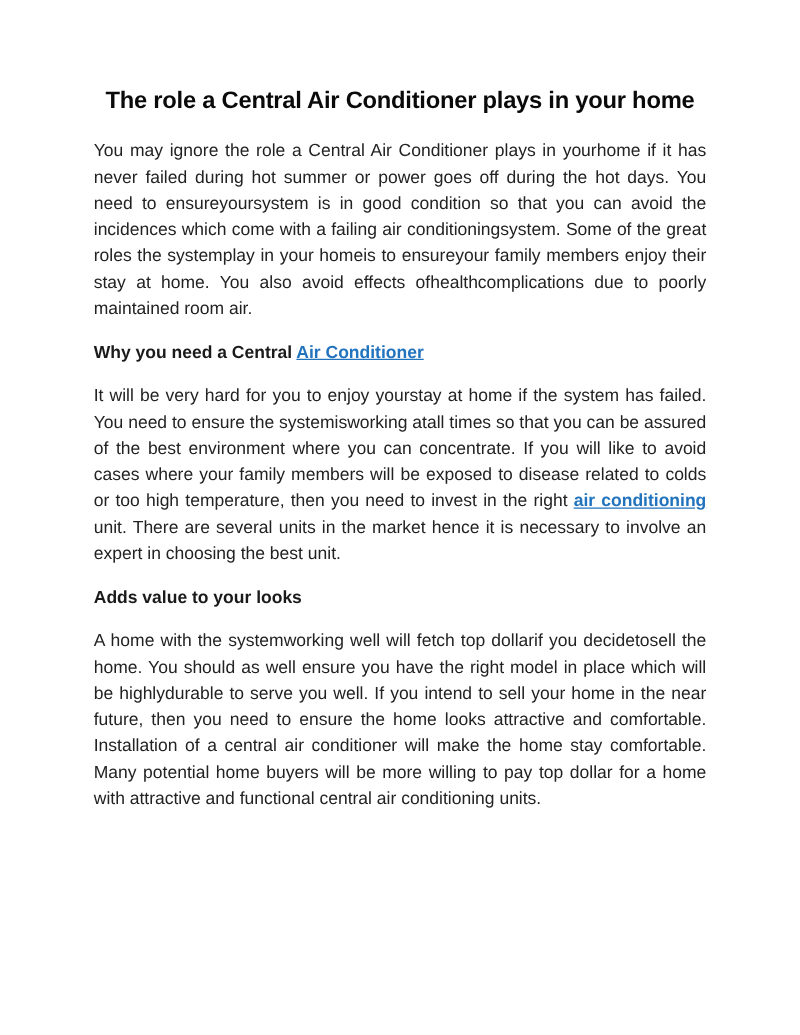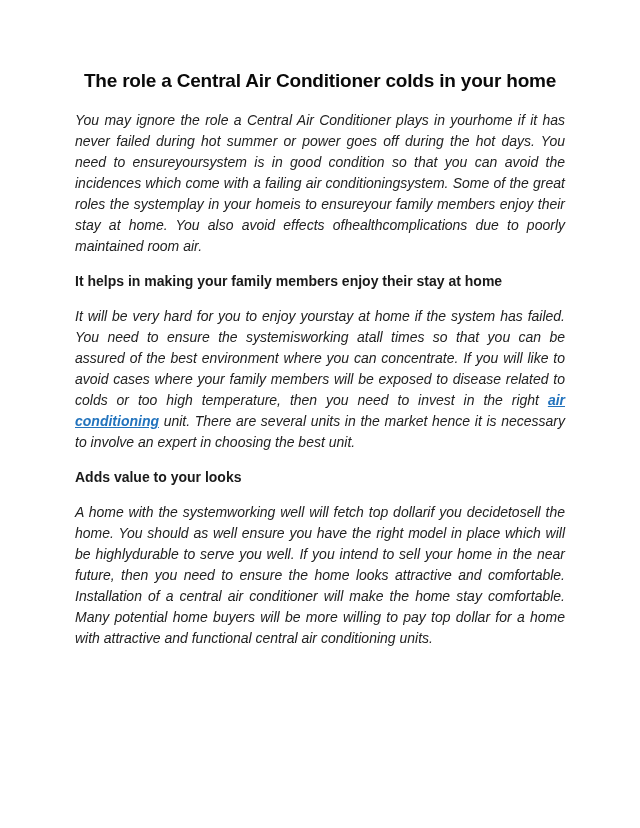--- a/index.html
+++ b/index.html
@@ -30,21 +30,20 @@
     white-space: nowrap;
     margin: 0 0 18px 0;
     letter-spacing: -0.2px;
   }
   .para {
     font-size: 14px;
     line-height: 21px;
     text-align: justify;
     margin: 12px 0 14px 0;
     color: #222222;
-    font-style: italic;
   }
   .subhead {
     font-size: 14px;
     line-height: 21px;
     font-weight: bold;
     text-align: left;
     margin: 0 0 14px 0;
     color: #1a1a1a;
   }
   .doc-link {
@@ -53,26 +52,26 @@
     text-decoration: underline;
     cursor: pointer;
   }
 </style>
 </head>
 <body>
 
 <div class="page">
   <div class="content">
 
-    <h1 class="doc-title">The role a Central Air Conditioner colds in your home</h1>
+    <h1 class="doc-title">The role a Central Air Conditioner plays in your home</h1>
 
     <p class="para">You may ignore the role a Central Air Conditioner plays in yourhome if it has never failed during hot summer or power goes off during the hot days. You need to ensureyoursystem is in good condition so that you can avoid the incidences which come with a failing air conditioningsystem. Some of the great roles the systemplay in your homeis to ensureyour family members enjoy their stay at home. You also avoid effects ofhealthcomplications due to poorly maintained room air.</p>
 
+    <p class="subhead"><span>Why you need a Central </span><a class="doc-link">Air Conditioner</a></p>
 
-    <p class="subhead">It helps in making your family members enjoy their stay at home</p>
 
     <p class="para"><span>It will be very hard for you to enjoy yourstay at home if the system has failed. You need to ensure the systemisworking atall times so that you can be assured of the best environment where you can concentrate. If you will like to avoid cases where your family members will be exposed to disease related to colds or too high temperature, then you need to invest in the right </span><a class="doc-link">air conditioning</a><span> unit. There are several units in the market hence it is necessary to involve an expert in choosing the best unit.</span></p>
 
     <p class="subhead">Adds value to your looks</p>
 
     <p class="para">A home with the systemworking well will fetch top dollarif you decidetosell the home. You should as well ensure you have the right model in place which will be highlydurable to serve you well. If you intend to sell your home in the near future, then you need to ensure the home looks attractive and comfortable. Installation of a central air conditioner will make the home stay comfortable. Many potential home buyers will be more willing to pay top dollar for a home with attractive and functional central air conditioning units.</p>
 
   </div>
 </div>
 

